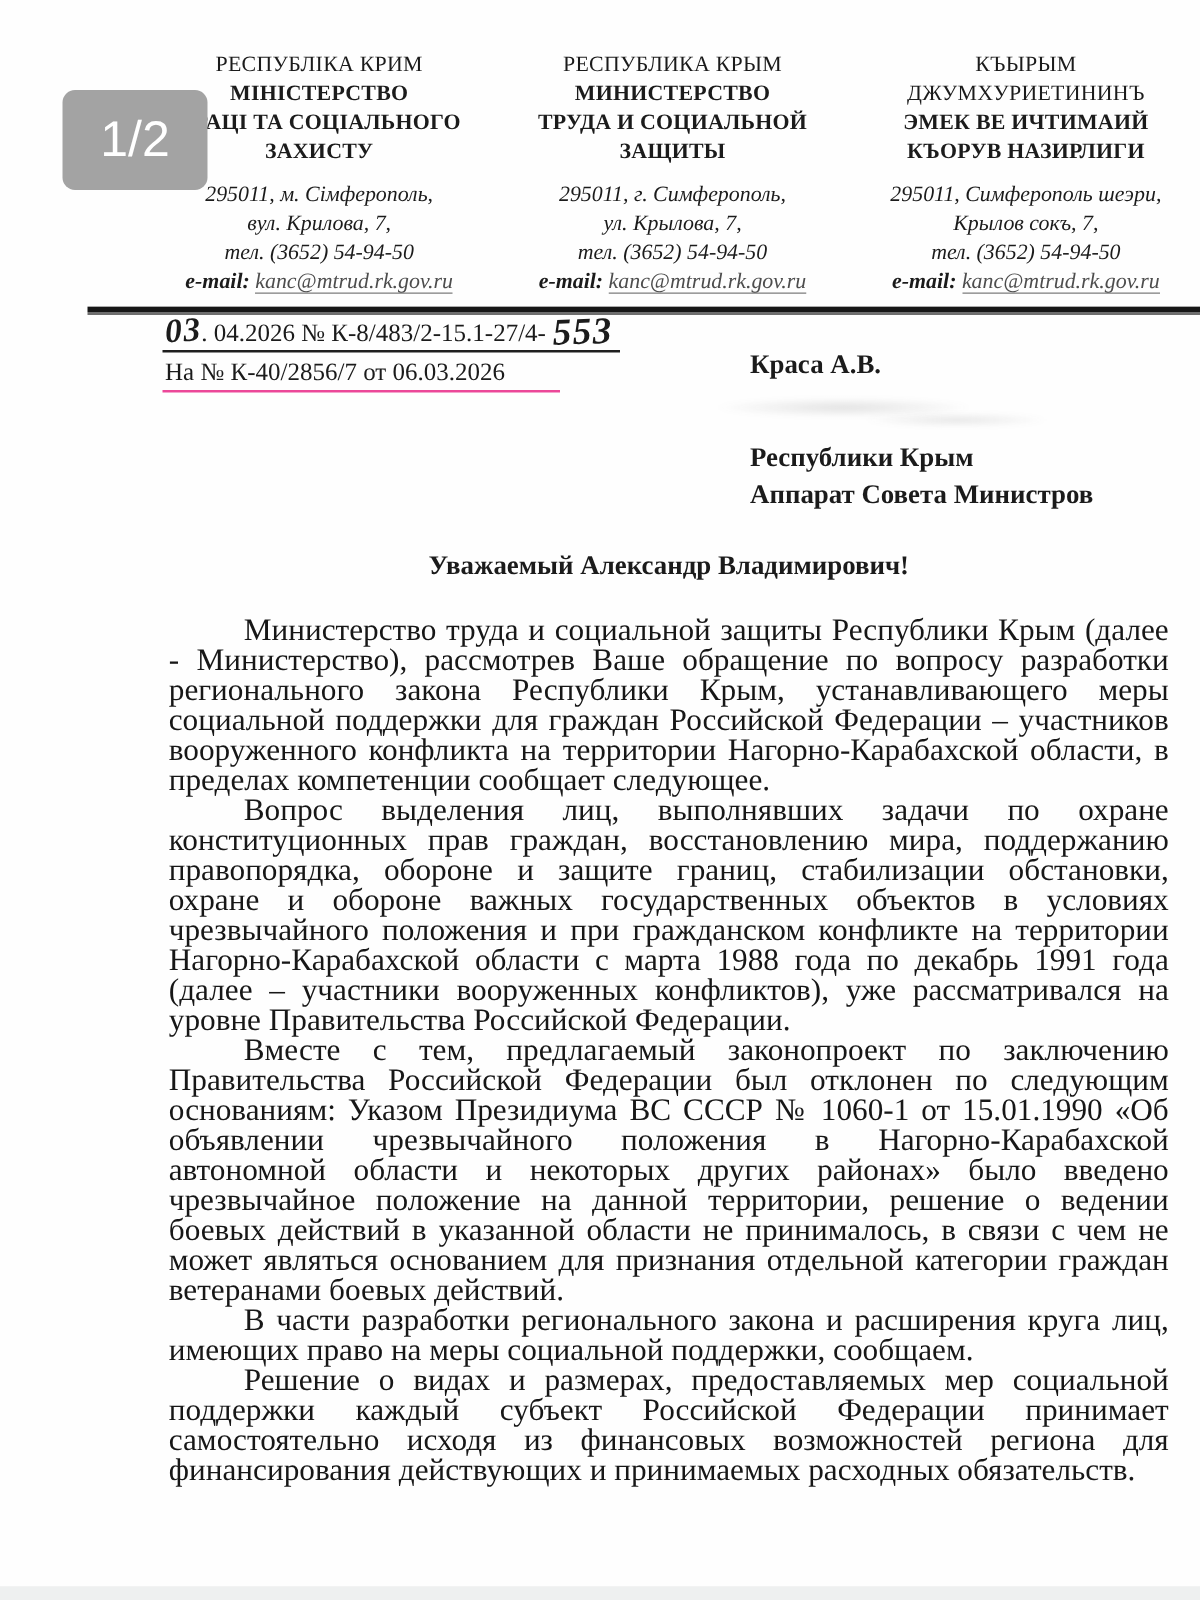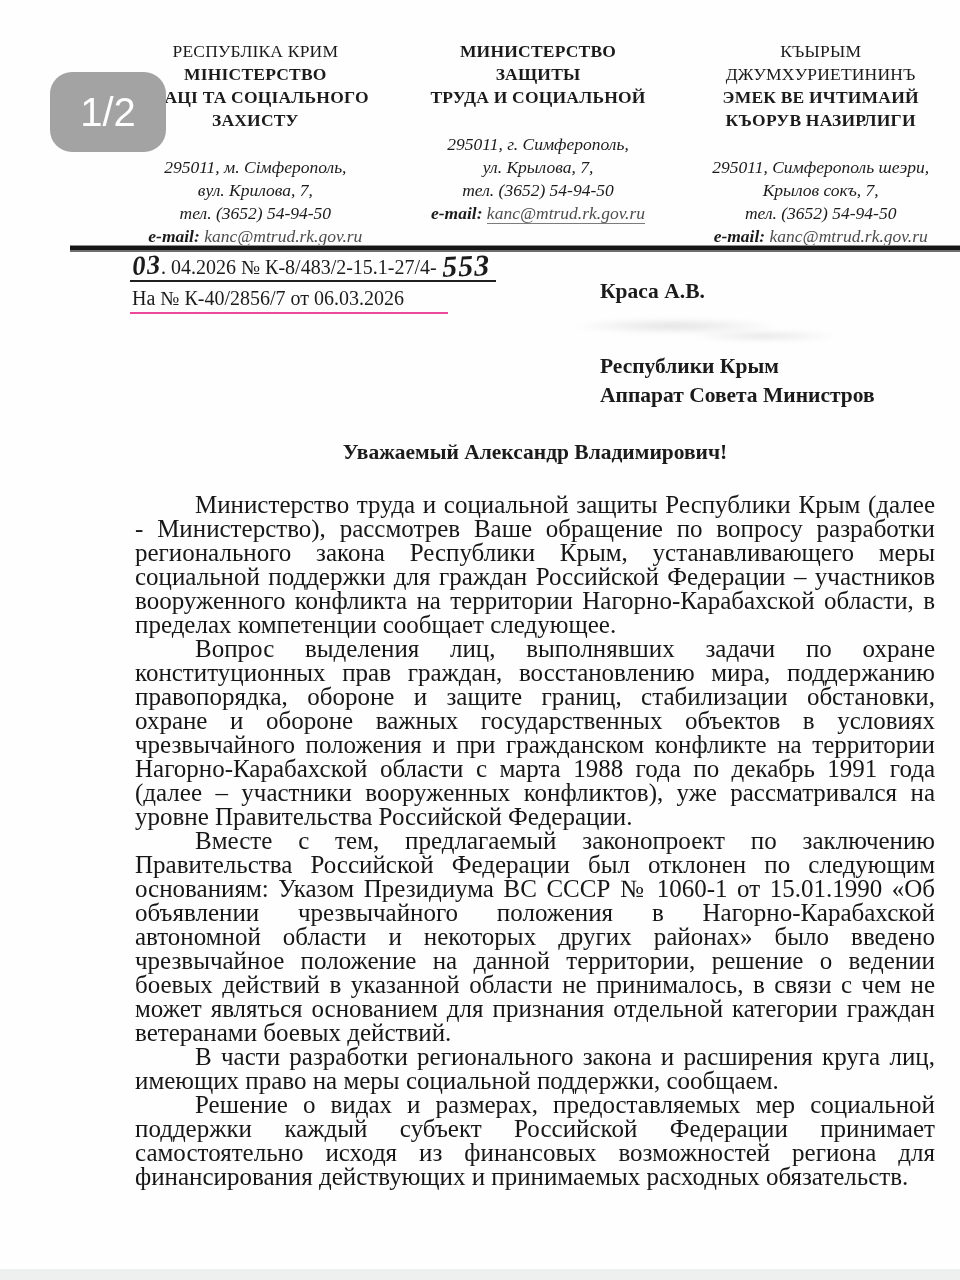--- a/index.html
+++ b/index.html
@@ -4,34 +4,34 @@
 <style>
   * { margin: 0; padding: 0; box-sizing: border-box; }
   html, body { width: 960px; height: 1280px; background: #ffffff; }
   body { font-family: "Liberation Serif", serif; color: #1b1b1b; overflow: hidden; }
 
   .page { position: relative; width: 960px; height: 1280px; background: #fefefe; }
 
   
   .badge {
     position: absolute; left: 50px; top: 72px; width: 116px; height: 80px;
-    background: #a3a3a3; border-radius: 22px; z-index: 5;
+    background: #a3a3a3; border-radius: 10px; z-index: 5;
     display: flex; align-items: center; justify-content: center;
     font-family: "Liberation Sans", sans-serif; font-size: 40px; color: #ffffff;
   }
 
   
   .letterhead {
     position: absolute; left: 128px; top: 40px; right: 12px;
     display: flex; gap: 28px;
   }
   .lh-col { flex: 1; text-align: center; }
   .lh-title { font-size: 17.5px; line-height: 23px; letter-spacing: 0.2px; }
   .lh-title .b { font-weight: 700; }
-  .lh-addr { margin-top: 24px; font-style: italic; font-size: 17.5px; line-height: 23px; }
+  .lh-addr { margin-top: 12px; font-style: italic; font-size: 17.5px; line-height: 23px; }
   .lh-email-label { font-weight: 700; font-style: italic; }
   .lh-email {
     font-style: italic; color: #4d4d4d; text-decoration: none;
     border-bottom: 1.5px solid #7c7c7c; filter: blur(0.3px);
   }
 
   .separator {
     position: absolute; left: 70px; right: 0; top: 245px; height: 7px;
     background: linear-gradient(to bottom, #8f8f8f 0 1px, #161616 1px 5px, #6e6e6e 5px 7px);
   }
@@ -93,23 +93,24 @@
         <div>тел. (3652) 54-94-50</div>
         <div>
           <span class="lh-email-label">e-mail:</span>
           <span class="lh-email">kanc@mtrud.rk.gov.ru</span>
         </div>
       </div>
     </div>
 
     <div class="lh-col">
       <div class="lh-title">
+        <div>РЕСПУБЛИКА КРЫМ</div>
         <div class="b">МИНИСТЕРСТВО</div>
+        <div class="b">ТРУДА И СОЦИАЛЬНОЙ</div>
         <div class="b">ЗАЩИТЫ</div>
-        <div class="b">ТРУДА И СОЦИАЛЬНОЙ</div>
       </div>
       <div class="lh-addr">
         <div>295011, г. Симферополь,</div>
         <div>ул. Крылова, 7,</div>
         <div>тел. (3652) 54-94-50</div>
         <div>
           <span class="lh-email-label">e-mail:</span>
           <span class="lh-email">kanc@mtrud.rk.gov.ru</span>
         </div>
       </div>

